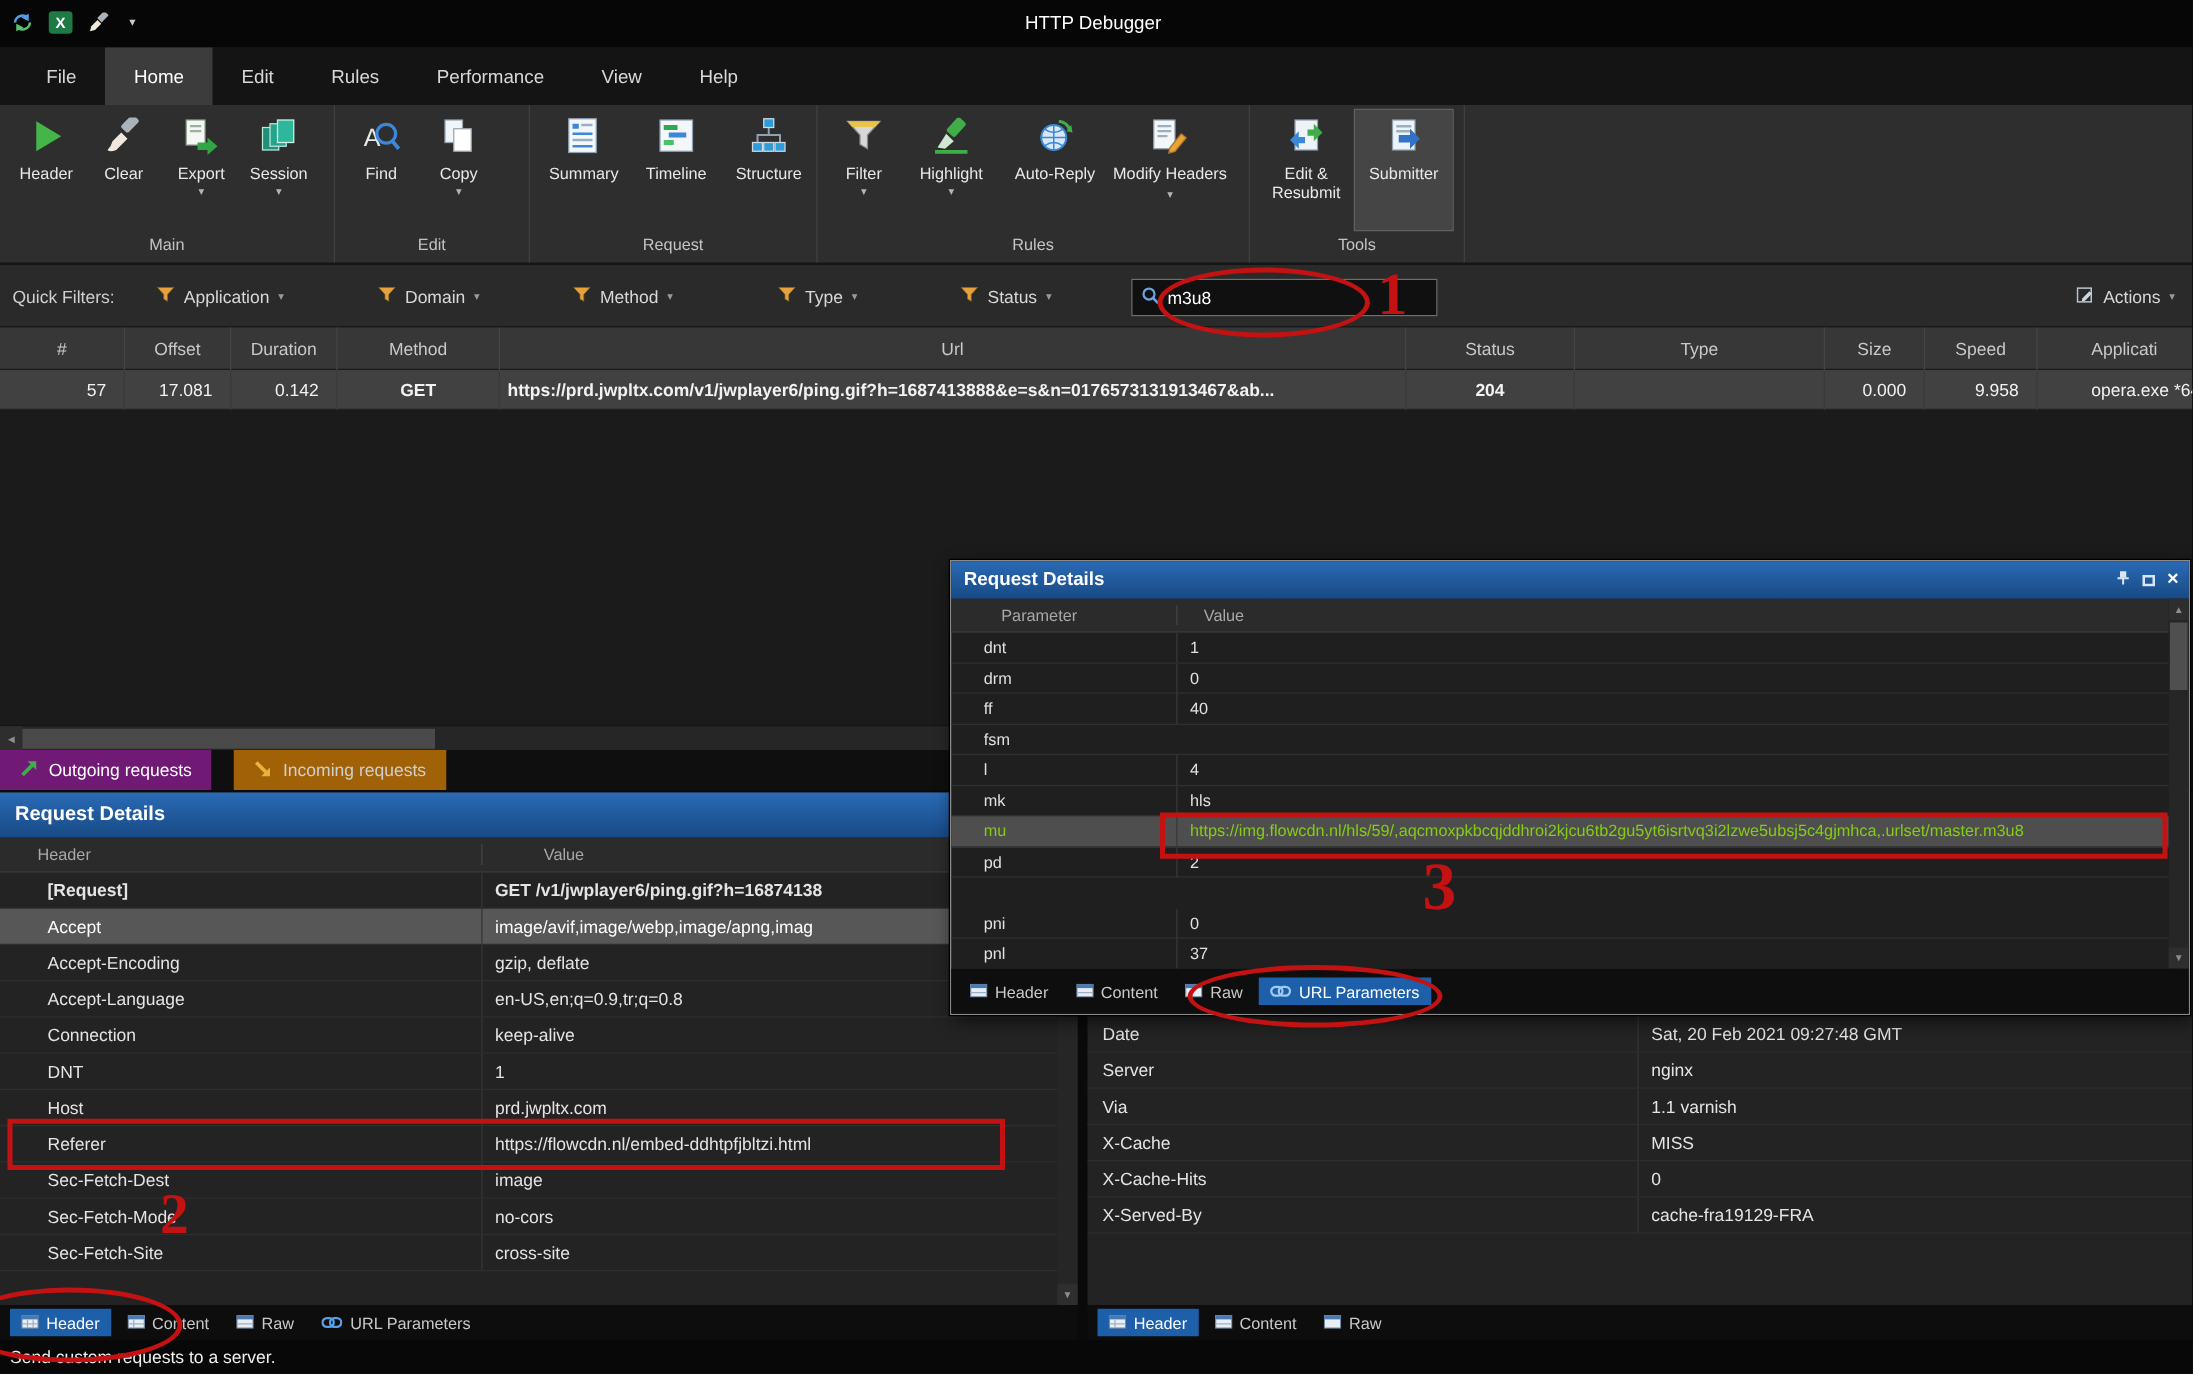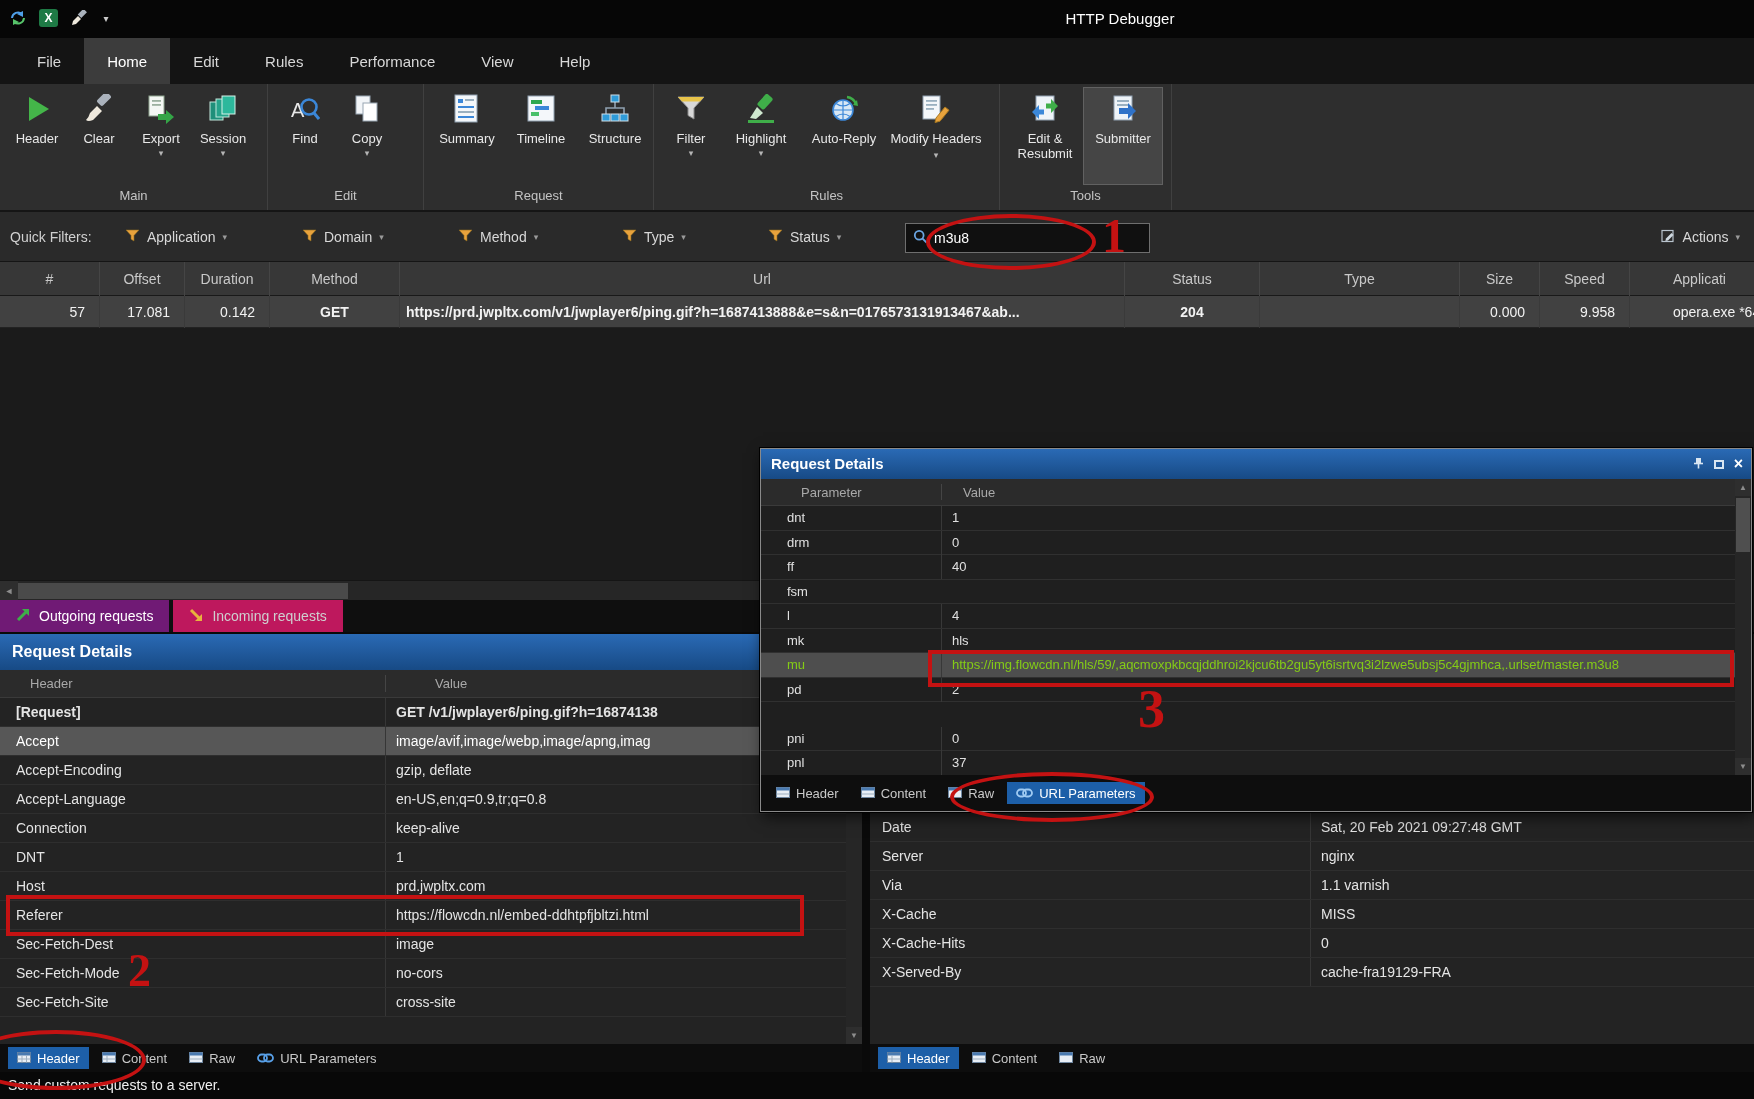--- a/index.html
+++ b/index.html
@@ -6,21 +6,21 @@
 html,body{background:#000}
 #app{position:relative;width:1754px;height:1099px;overflow:hidden;background:#1e1e1e;
   font-family:"Liberation Sans",sans-serif;color:#dcdcdc;font-size:14px}
 
 
 .titlebar{position:absolute;left:0;top:0;width:1754px;height:38px;background:#060606}
 .tb-icons{position:absolute;left:8px;top:8px;display:flex;align-items:center;gap:11px}
 .tbi{display:inline-flex;align-items:center;justify-content:center;width:20px;height:20px}
 .tbi.excel{background:#1e7a45;border-radius:3px;color:#fff;font-weight:bold;font-size:12px;width:19px;height:18px}
 .tbi.chev{color:#c9c9c9;font-size:10px;width:12px}
-.tb-title{position:absolute;left:820px;top:0;width:600px;height:38px;line-height:38px;text-align:center;color:#fff;font-size:15px}
+.tb-title{position:absolute;left:820px;top:0;width:600px;height:38px;line-height:38px;color:#fff;font-size:15px}
 
 
 .menubar{position:absolute;left:0;top:38px;width:1754px;height:46px;background:#141414;display:flex;align-items:stretch;padding-left:14px}
 .menu-item{display:flex;align-items:center;padding:0 23px;font-size:15px;color:#d8d8d8;cursor:default}
 .menu-item.active{background:#3c3c3c;color:#fff}
 
 
 .ribbon{position:absolute;left:0;top:84px;width:1754px;height:128px;background:#2e2e2e;border-bottom:2px solid #151515;display:flex}
 .rgroup{position:relative;height:100%;border-right:1px solid #404040;display:flex;flex-direction:column}
 .rbtns{flex:1;display:flex;align-items:flex-start;padding-left:6px;padding-top:4px}
@@ -56,34 +56,34 @@
 .bold{font-weight:bold}
 .list-bg{position:absolute;left:0;top:328px;width:1754px;height:252px;background:#1b1b1b}
 
 
 .hscroll{position:absolute;left:0;top:580px;width:853px;height:20px;background:#262626;border-top:1px solid #151515}
 .hs-arrow{position:absolute;left:0;top:0;width:18px;height:20px;background:#2e2e2e;color:#8d8d8d;font-size:9px;text-align:center;line-height:20px}
 .hs-thumb{position:absolute;left:18px;top:2px;width:330px;height:16px;background:#4a4a4a}
 .streambar{position:absolute;left:0;top:600px;width:853px;height:32px;background:#0f0f0f;display:flex}
 .stab{display:flex;align-items:center;gap:8px;padding:0 16px;font-size:14px;color:#cfcfcf}
 .stab.active{background:#701a75;color:#fff}
-.stab.idle{background:#be185d;margin-left:4px}
+.stab.idle{background:#a16207;margin-left:18px}
 
 
 .bottom-bg{position:absolute;left:0;top:632px;width:1754px;height:440px;background:#0a0a0a}
 .panel{position:absolute;background:#232323}
 .panel-header{position:absolute;left:0;top:0;width:100%;height:36px;background:linear-gradient(#2a6ab5,#174a85);color:#fff;font-size:16px;font-weight:bold;line-height:36px;padding-left:12px}
 .colhdr{position:absolute;left:0;width:100%;height:28px;background:#2b2b2b;border-bottom:1px solid #3a3a3a;color:#a9a9a9;font-size:13px;line-height:28px}
 .ch-div{position:absolute;top:5px;bottom:5px;width:1px;background:#454545}
 .prow{position:absolute;left:0;height:29px;line-height:28px;border-bottom:1px solid #2e2e2e;color:#e4e4e4}
 .prow .pname{position:absolute;left:0;top:0;height:100%;overflow:hidden;white-space:nowrap}
 .prow .pval{position:absolute;top:0;height:100%;right:0;overflow:hidden;white-space:nowrap;border-left:1px solid #363636;padding-left:10px}
 .prow.sel{background:#575757;color:#fff}
 .lp .prow{width:846px}
-.lp .pname{padding-left:16px;width:385px}
+.lp .pname{padding-left:38px;width:385px}
 .lp .pval{left:385px}
 .rp .prow{width:884px}
 .rp .pname{padding-left:12px;width:440px}
 .rp .pval{left:440px}
 
 
 .ptabbar{position:absolute;height:28px;background:#0d0d0d;display:flex;align-items:center;gap:4px;padding-left:8px}
 .ptab{display:flex;align-items:center;gap:6px;height:22px;padding:0 9px;font-size:13px;color:#c9c9c9;cursor:default}
 .ptab.active{background:#1d5fa8;color:#fff}
 

